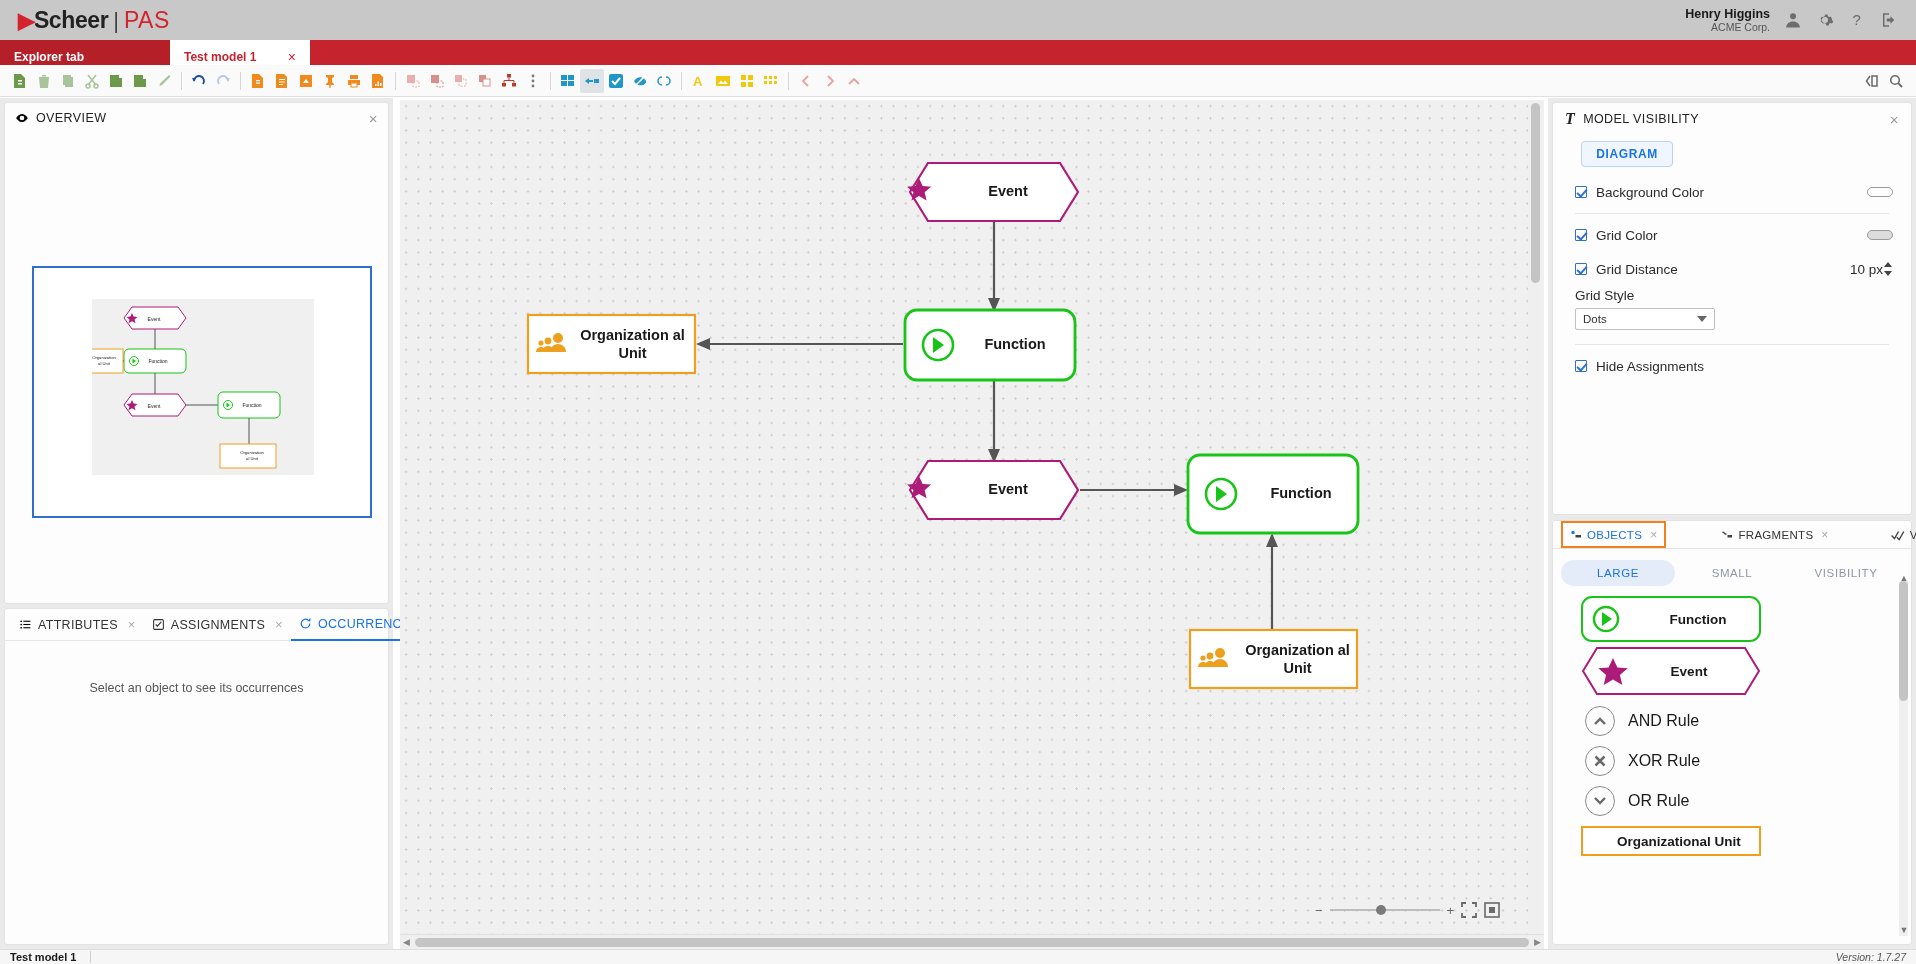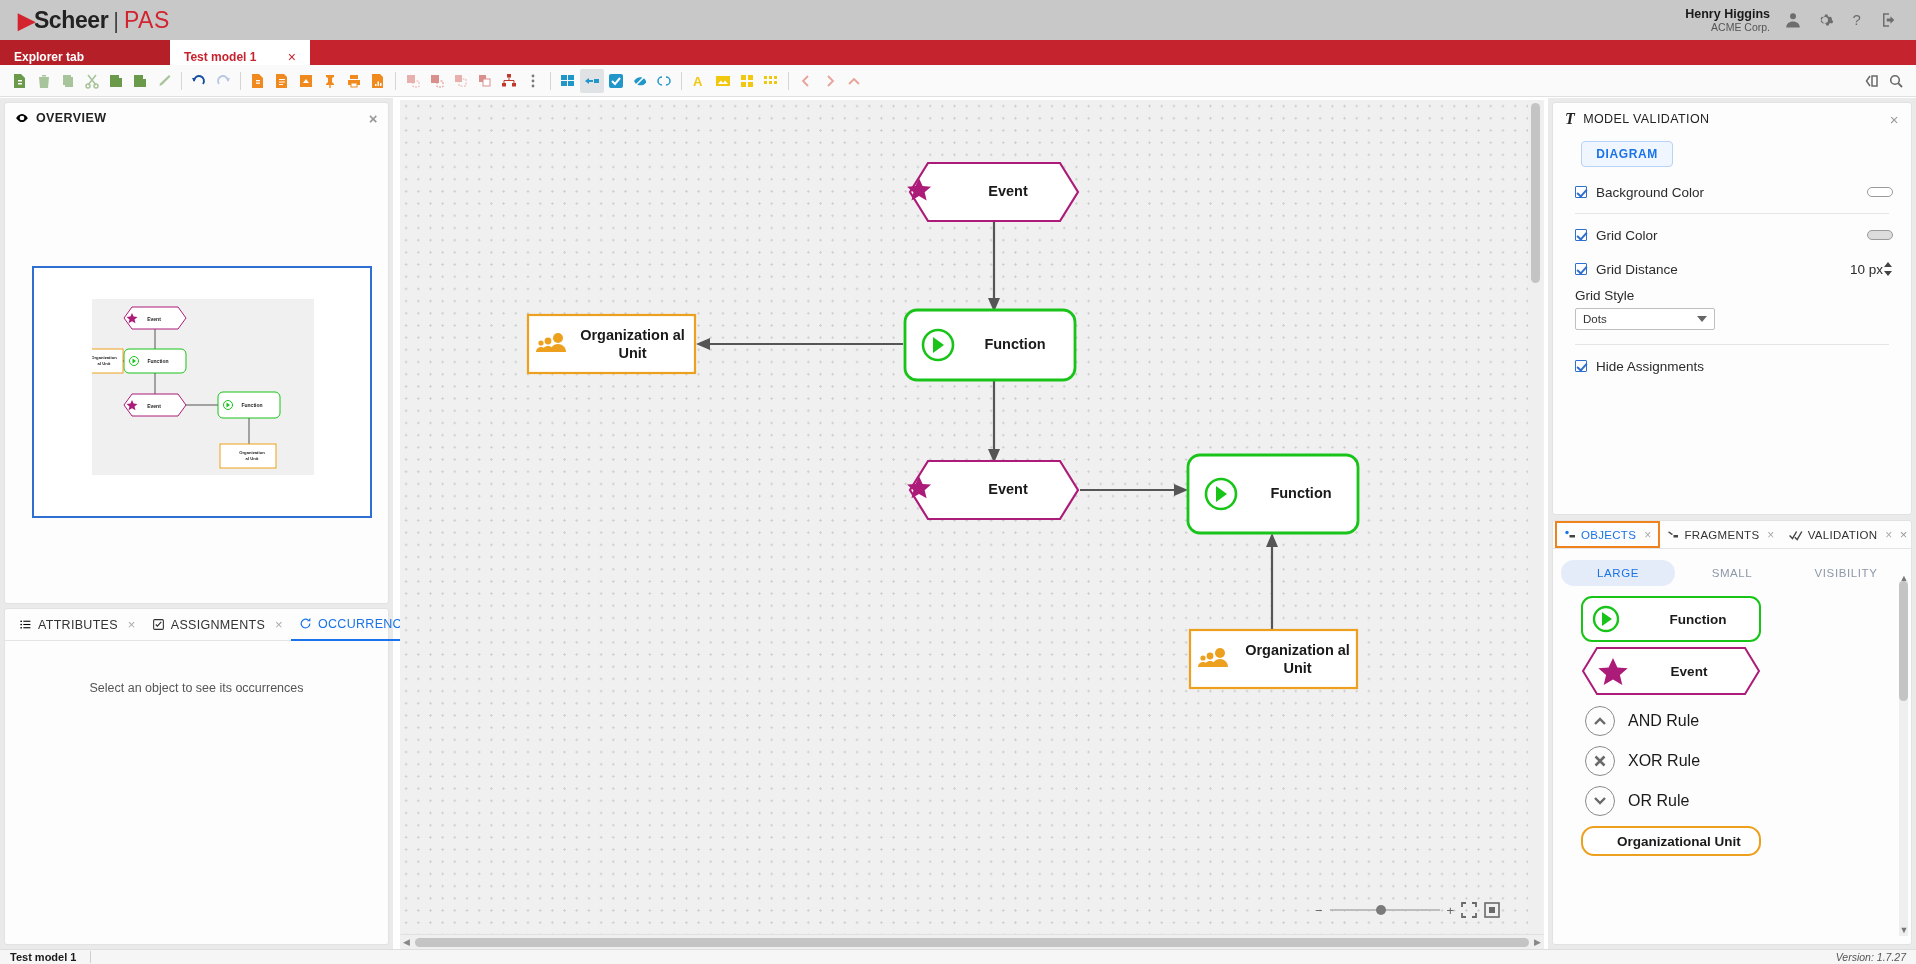--- a/index.html
+++ b/index.html
@@ -58,21 +58,21 @@
   .tspace { flex:1 1 auto; }
   .tbtn.sel { background:#dfe3e6; }
 
   
   .leftpanel {
     position:absolute; left:0; top:98px; width:393px; height:851px;
     background:#eaeaea;
   }
   .lp-card {
     position:absolute; left:4px; top:4px; width:385px; height:502px;
-    background:#fdfdfd; border:1px solid #e2e2e2; border-radius:3px;font-weight:bold;
+    background:#fdfdfd; border:1px solid #e2e2e2; border-radius:3px;
   }
   .panel-head {
     height:30px; display:flex; align-items:center; padding:0 10px; gap:7px;
     font-size:12.5px; letter-spacing:.4px; color:#222;
   }
   .panel-head .ptitle { flex:1; }
   .panel-head .pclose { color:#999; font-size:15px; cursor:pointer; }
   .ovbox {
     position:absolute; left:27px; top:163px; width:340px; height:252px;
     border:2px solid #2f6fd0; background:#ffffff;
@@ -144,32 +144,32 @@
   .swatch.grid { background:#dcdcdc; }
   .pdiv { height:1px; background:#e6e6e6; margin:4px 22px;}
   .stepval { display:flex; align-items:center; gap:0; font-size:13.5px; color:#2b2b2b;}
   .glabel { padding:2px 22px 2px 22px; font-size:13.5px; color:#2b2b2b;}
   .gsel { margin:3px 0 0 22px; width:140px; height:22px; border:1px solid #bfbfbf; border-radius:2px;
           background:#fff; display:flex; align-items:center; justify-content:space-between;
           padding:0 7px; font-size:11.5px; color:#333; cursor:pointer;}
 
   .rp-card2 { position:absolute; left:4px; top:422px; width:360px; height:425px;
               background:#fdfdfd; border:1px solid #e2e2e2; border-radius:3px;}
-  .rtabs { display:flex; align-items:center; height:28px; padding-left:2px; border-bottom:1px solid #e4e4e4;}
+  .rtabs { display:flex; align-items:center; height:28px; padding-left:8px; border-bottom:1px solid #e4e4e4;gap:48px;}
   .rtab { display:flex; align-items:center; gap:5px; height:27px; padding:0 7px;
           font-size:11.5px; color:#333; letter-spacing:.3px; cursor:pointer; white-space:nowrap;}
   .rtab .rx { color:#aaa; font-size:12px; margin-left:3px;}
   .rtab.active { color:#1a73e8; border-bottom:2px solid #1a73e8;}
   .rtab.highlight { border:2px solid #f0821e; }
   .segbar { display:flex; align-items:center; height:34px; margin-top:7px; padding:0 8px;}
   .seg { flex:1; text-align:center; font-size:11.5px; letter-spacing:.6px;
          color:#8d98a8; height:26px; line-height:26px; border-radius:13px; cursor:pointer;}
   .seg.active { background:#e4ecf9; color:#1a73e8; }
   .palitem { display:flex; align-items:center; gap:14px; margin:6px 0 0 28px; cursor:pointer;}
-  .palbox { width:180px; height:46px; display:flex; align-items:center;border-radius:13px; }
+  .palbox { width:180px; height:46px; display:flex; align-items:center; }
   .palfunc { background:#fff; border:2.5px solid #19c419; border-radius:11px; }
   .palorg { background:#fff; border:2px solid #eda01e;}
   .palbox .plab { flex:1; text-align:center; font-size:13.5px; font-weight:bold; color:#1a1a1a;
                   padding-left:20px; padding-right:4px;}
   .ruleitem { display:flex; align-items:center; gap:13px; margin:10px 0 0 32px; cursor:pointer;}
   .rulecircle { width:30px; height:30px; border-radius:50%; border:1.6px solid #8a8a8a;
                 display:flex; align-items:center; justify-content:center; color:#6a6a6a;}
   .rulelab { font-size:16px; color:#1a1a1a;}
   .rscroll { position:absolute; right:3px; top:60px; width:9px; height:355px; background:#efefef;}
   .rthumb { width:9px; height:120px; background:#c4c4c4; border-radius:5px;}
@@ -647,21 +647,21 @@
         <rect x="1" y="1" width="14" height="14" fill="none" stroke="#6a6a6a" stroke-width="1.6"></rect>
         <rect x="5" y="5" width="6" height="6" fill="#6a6a6a"></rect>
       </svg>
   </div>
 
   <div class="rightpanel">
 
     <div class="rp-card">
       <div class="rp-head">
         <span style="font-family:'Liberation Serif',serif;font-style:italic;font-size:16px;font-weight:bold;">T</span>
-        <span class="titxt">MODEL VALIDATION</span>
+        <span class="titxt">MODEL VISIBILITY</span>
         <span class="xcl">×</span>
       </div>
 
       <div class="diagbtn">DIAGRAM</div>
 
       <div class="prow">
         <div class="pl">
           <span class="cbx"></span>
           <span>Background Color</span>
         </div>

